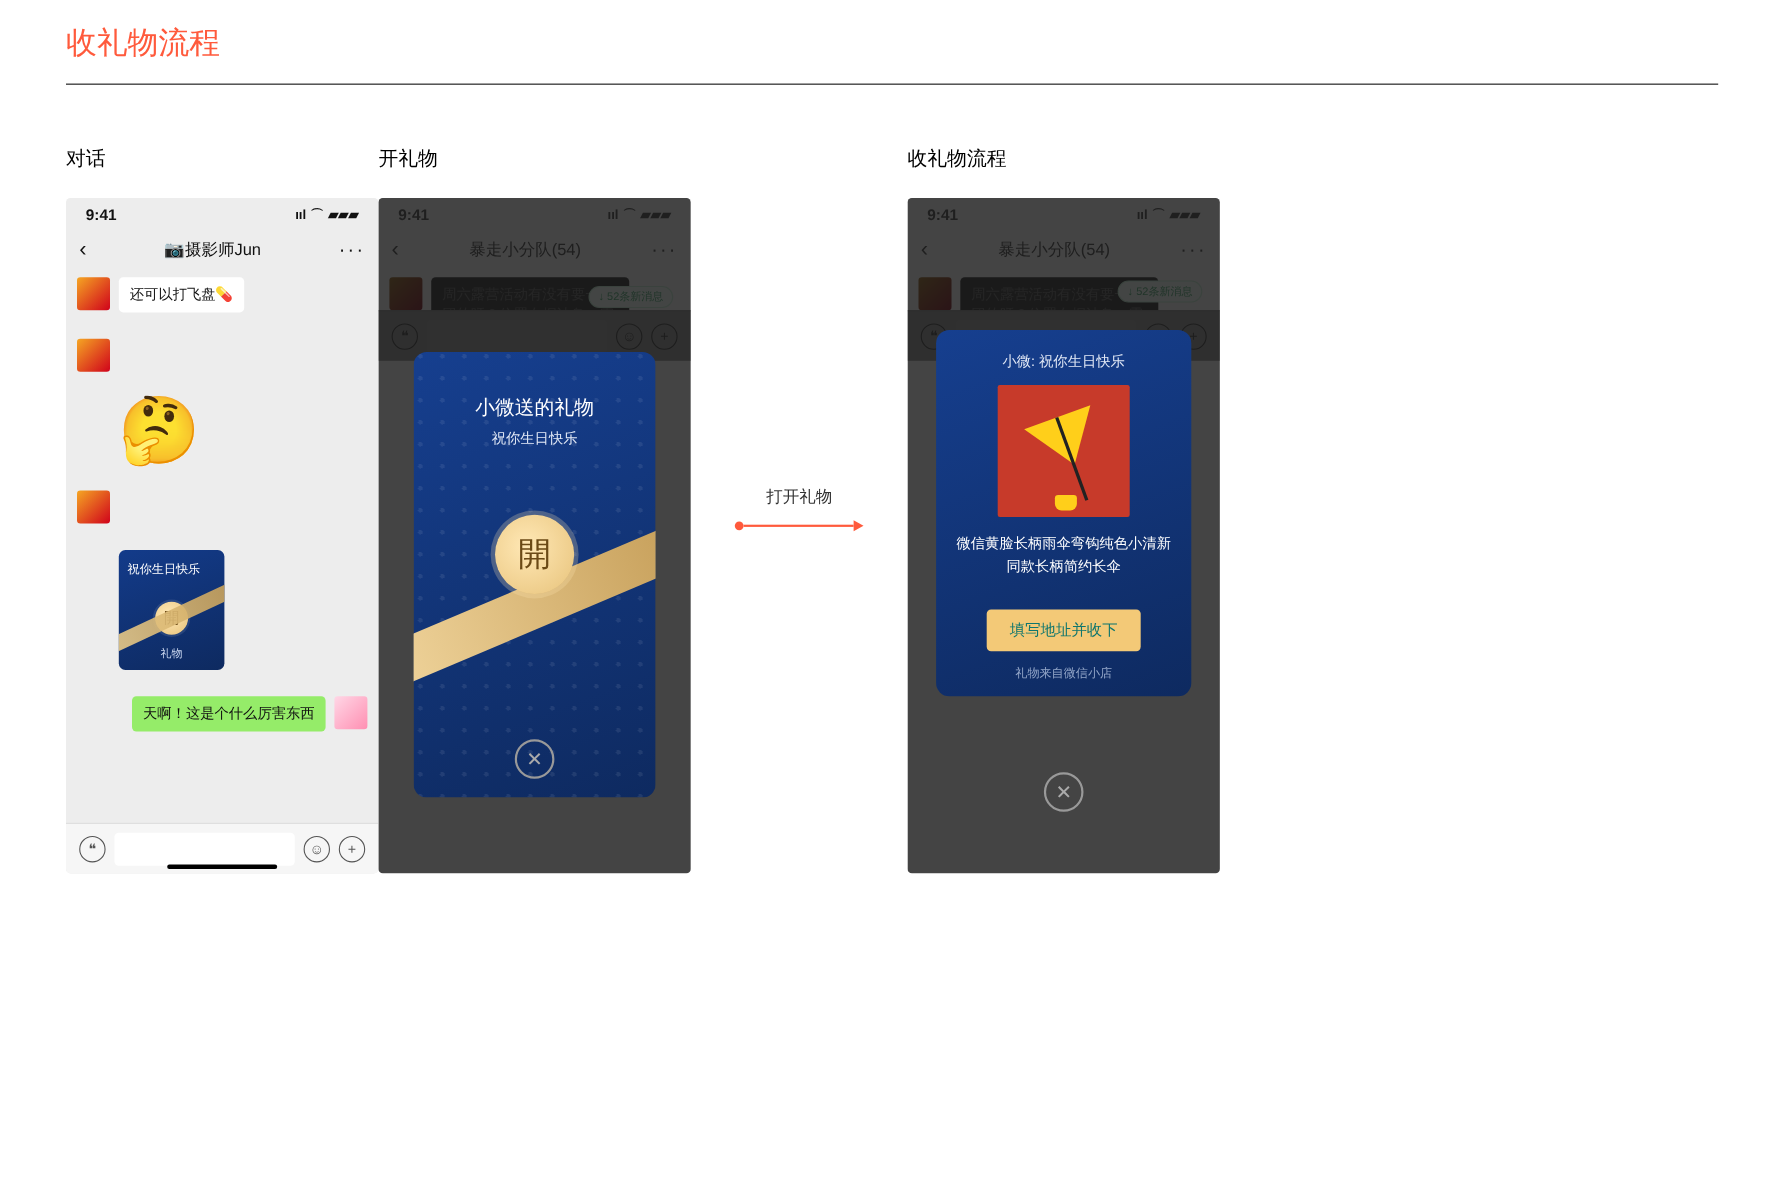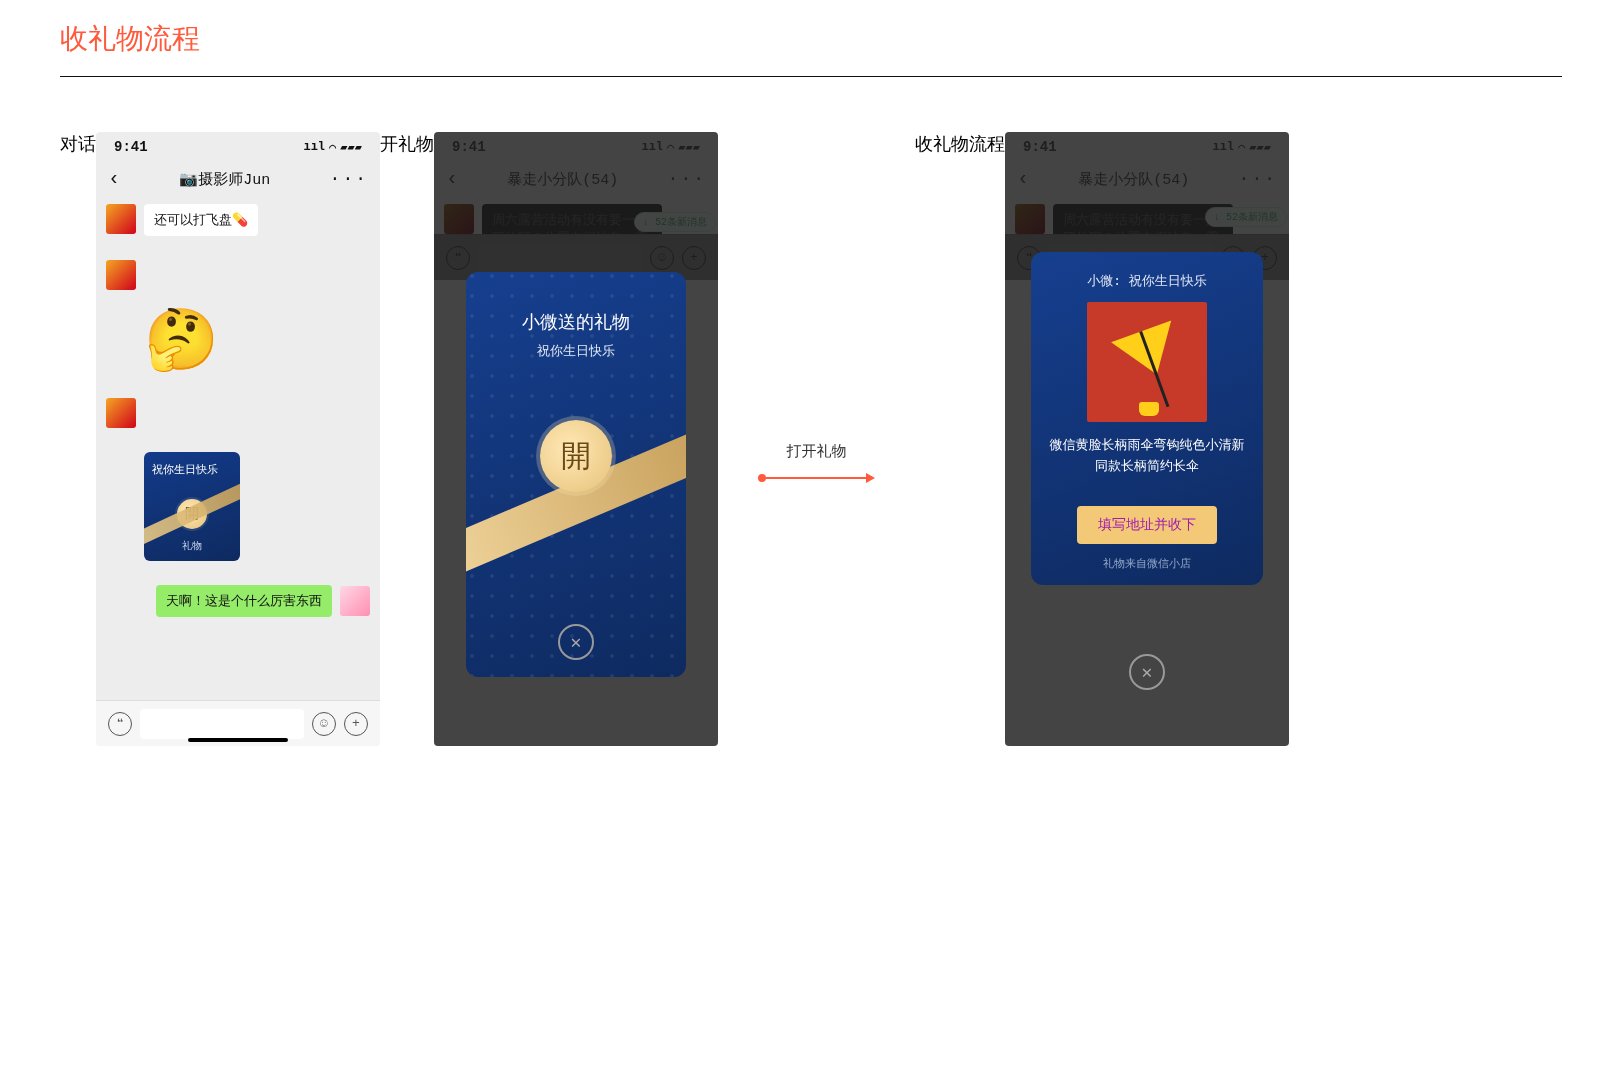--- a/index.html
+++ b/index.html
@@ -20,21 +20,21 @@
     border: none;
     border-top: 1px solid #111;
     margin: 0 0 55px 0;
   }
   .row {
     display: flex;
     align-items: flex-start;
   }
   .col {
     display: flex;
-    font-family: Liberation Mono, monospace;
+    flex-direction: column;
   }
   .stage-label {
     font-size: 18px;
     color: #000;
     margin-bottom: 24px;
     font-weight: 500;
   }
   
   .phone {
     width: 284px;
@@ -68,21 +68,21 @@
   .nav-back { font-size:20px; line-height:1; }
   .nav-title { font-weight:500;text-align:right; }
   .nav-more { font-size:18px; letter-spacing:2px; line-height:1; }
   .chat {
     padding: 8px 10px;
     display: flex;
     flex-direction: column;
     gap: 24px;
   }
   .msg { display:flex; gap:8px; }
-  .msg.right { justify-content:flex-end;align-items:center; }
+  .msg.right { justify-content:flex-end; }
   .avatar {
     width: 30px; height: 30px; border-radius: 3px; flex-shrink:0;
     background: linear-gradient(135deg,#f5a623,#d0021b);
   }
   .avatar.b { background: linear-gradient(135deg,#ffd7e6,#ff8fb2); }
   .bubble {
     background:#fff; border-radius:4px; padding:7px 10px; font-size:13px;
     max-width:180px;
   }
   .bubble.green { background:#95ec69; }
@@ -141,21 +141,21 @@
     background:rgba(25,25,25,.80);
   }
   .bg2 {
     filter:brightness(.55);
     color:#9a9a9a;
   }
   .bg2 .navbar { color:#666; }
   .bg2 .bubble { background:#3d3d3d; }
   .bg2 .statusbar { color:#666; }
   .new-msg-badge {
-    position:absolute; top:80px; right:2px;
+    position:absolute; top:80px; right:16px;
     background:#e9f6ee; color:#44a06b; border:1px solid #bde6cd;
     font-size:10px; border-radius:10px; padding:2px 8px;
   }
   .newbadge2 { top:75px; }
   
   .modal-open {
     position:absolute; top:140px; left:32px; right:32px; height:405px;
     border-radius:12px;
     background:
       radial-gradient(circle at 30% 20%, rgba(255,255,255,.08) 0 2px, transparent 2px) 0 0/20px 20px,
@@ -207,21 +207,21 @@
     border-top:46px solid #ffcf1a;
     transform:rotate(-20deg);
   }
   .umbrella::after{
     content:"";position:absolute;left:-2px;top:-46px;width:3px;height:80px;background:#222;
   }
   .boots{position:absolute;left:52px;bottom:6px;width:20px;height:14px;background:#ffcf1a;border-radius:3px 3px 6px 6px;}
   .prod-name { font-size:13px; line-height:1.6; margin-bottom:28px; }
   .accept-btn {
     display:block; margin:0 auto 12px;
-    background:#f3c977; color:#a21caf; font-size:14px;
+    background:#f3c977; color:#0f766e; font-size:14px;
     padding:10px 0; width:140px; border-radius:4px;
   }
   .source { font-size:11px; color:#93a6c8; }
   
   .arrow-wrap {
     display:flex; flex-direction:column; align-items:center;
     margin:0 10px; padding-top:255px;
   }
   .arrow-wrap.wide { padding-top:310px; margin:0 40px;text-align:right; }
   .arrow-label {

